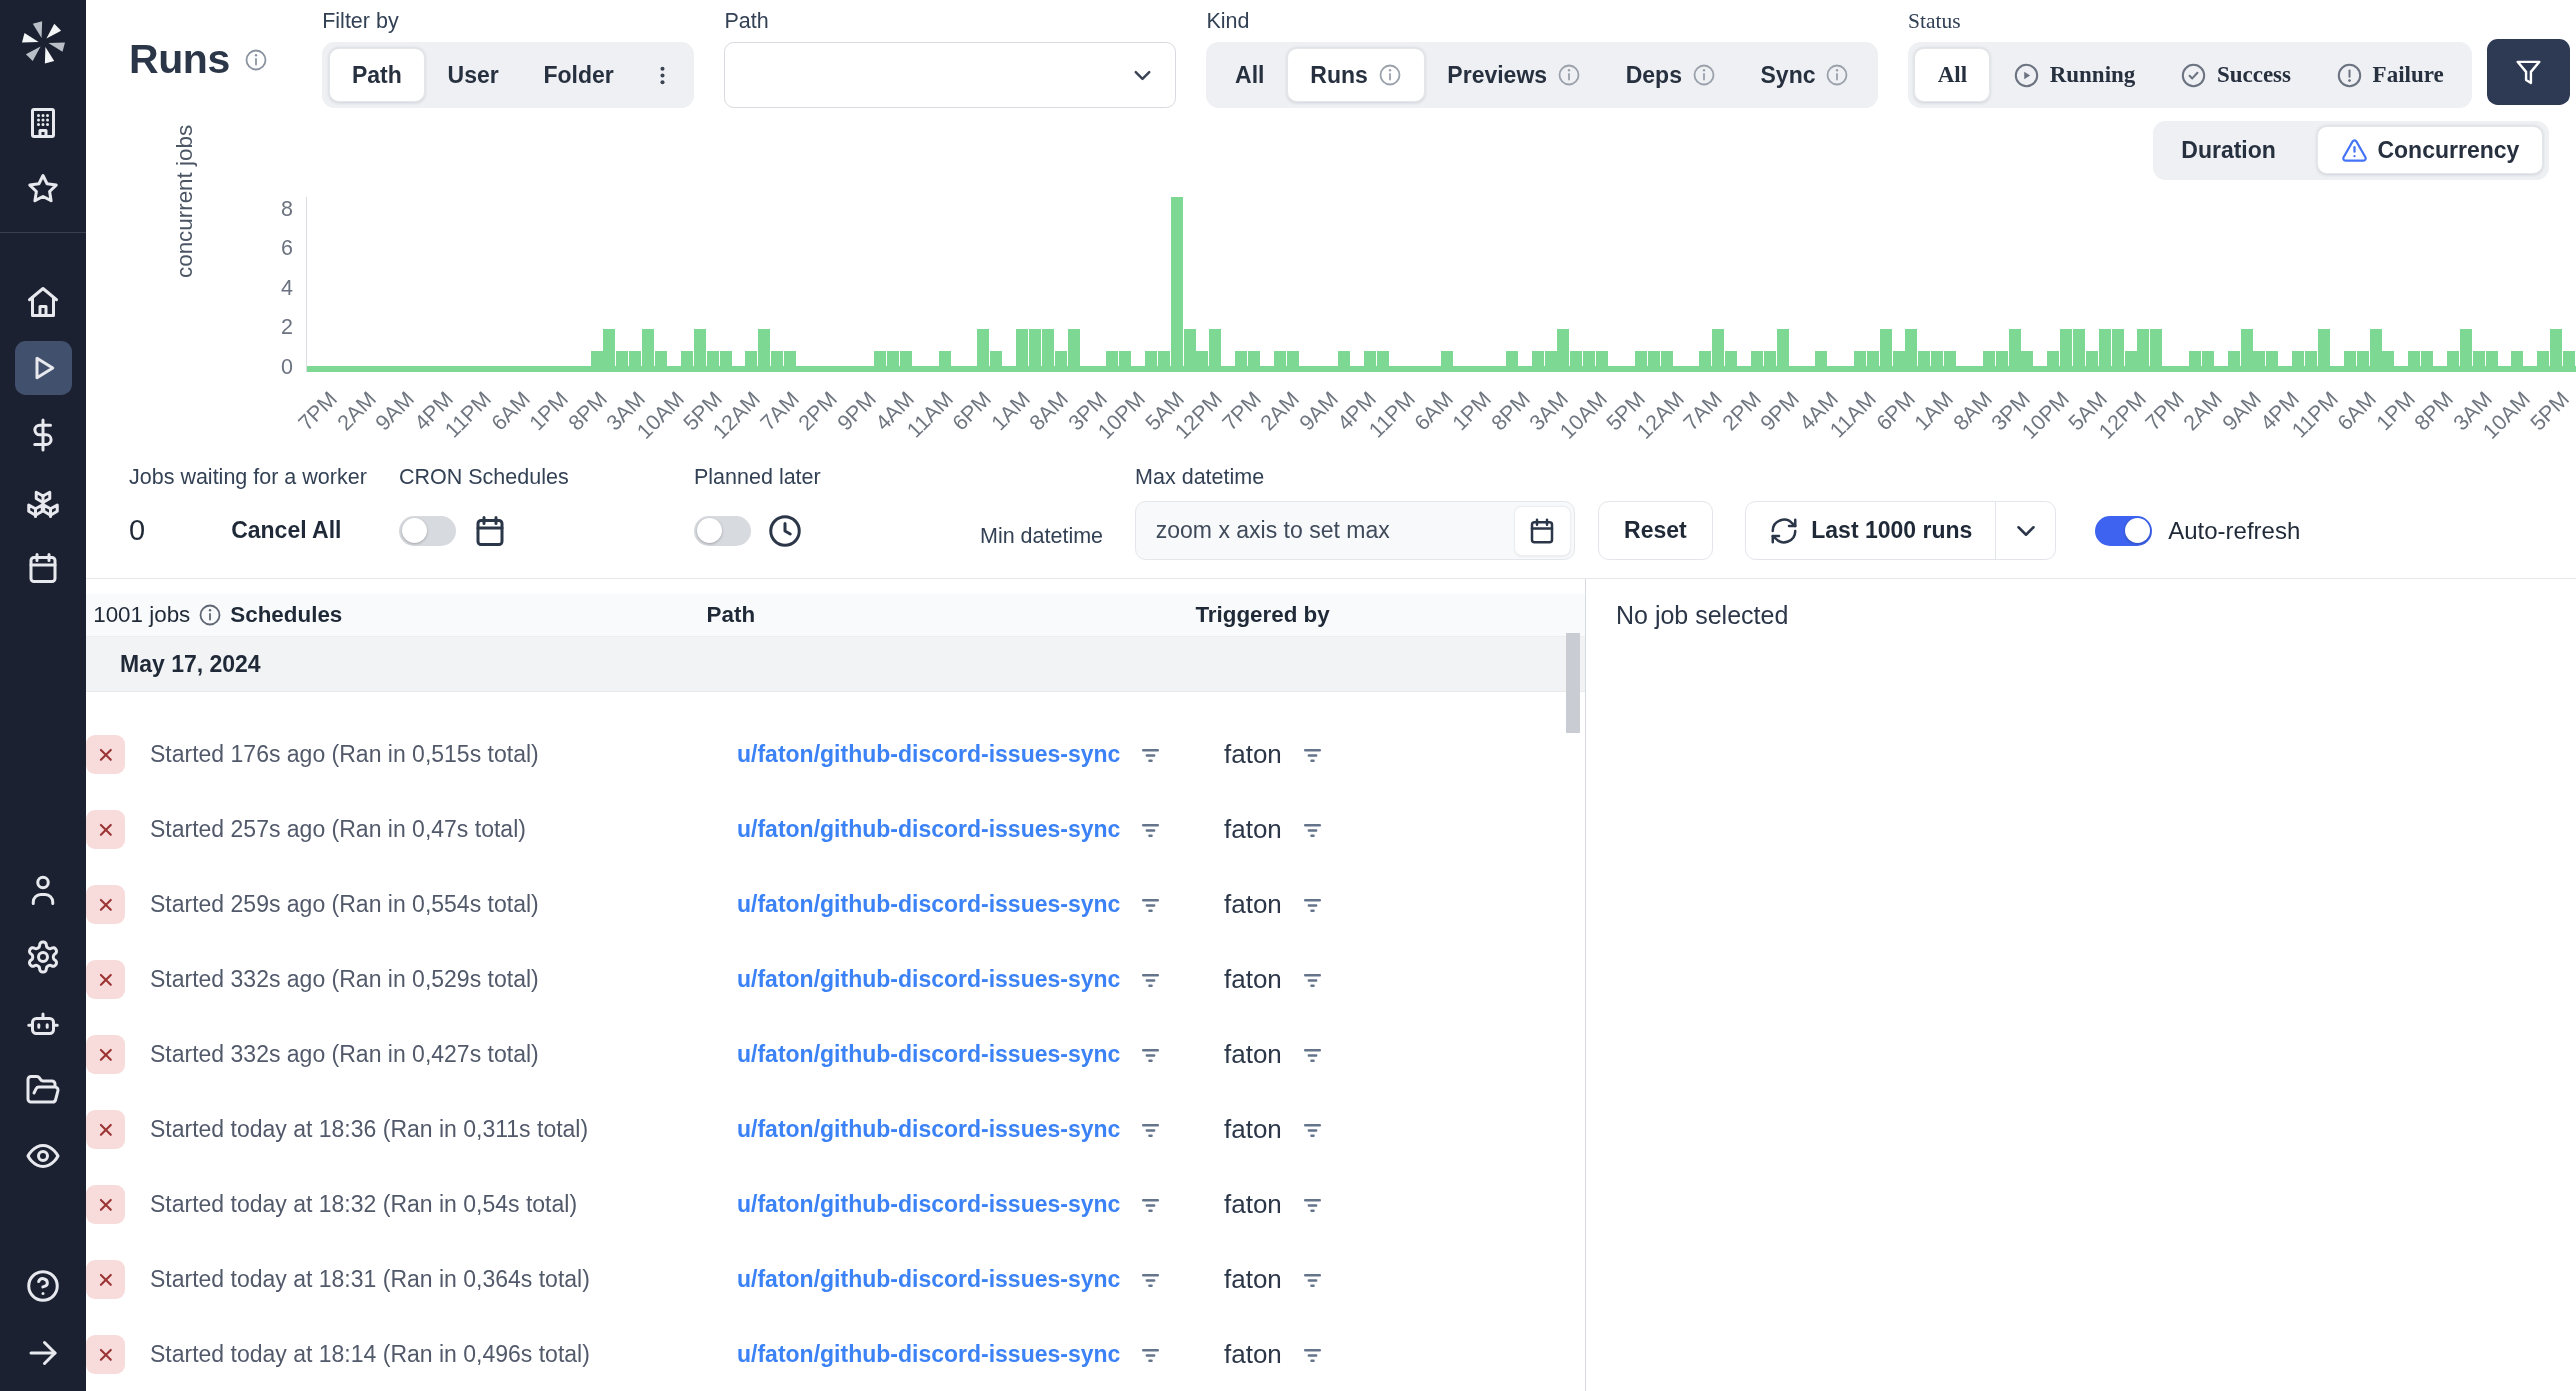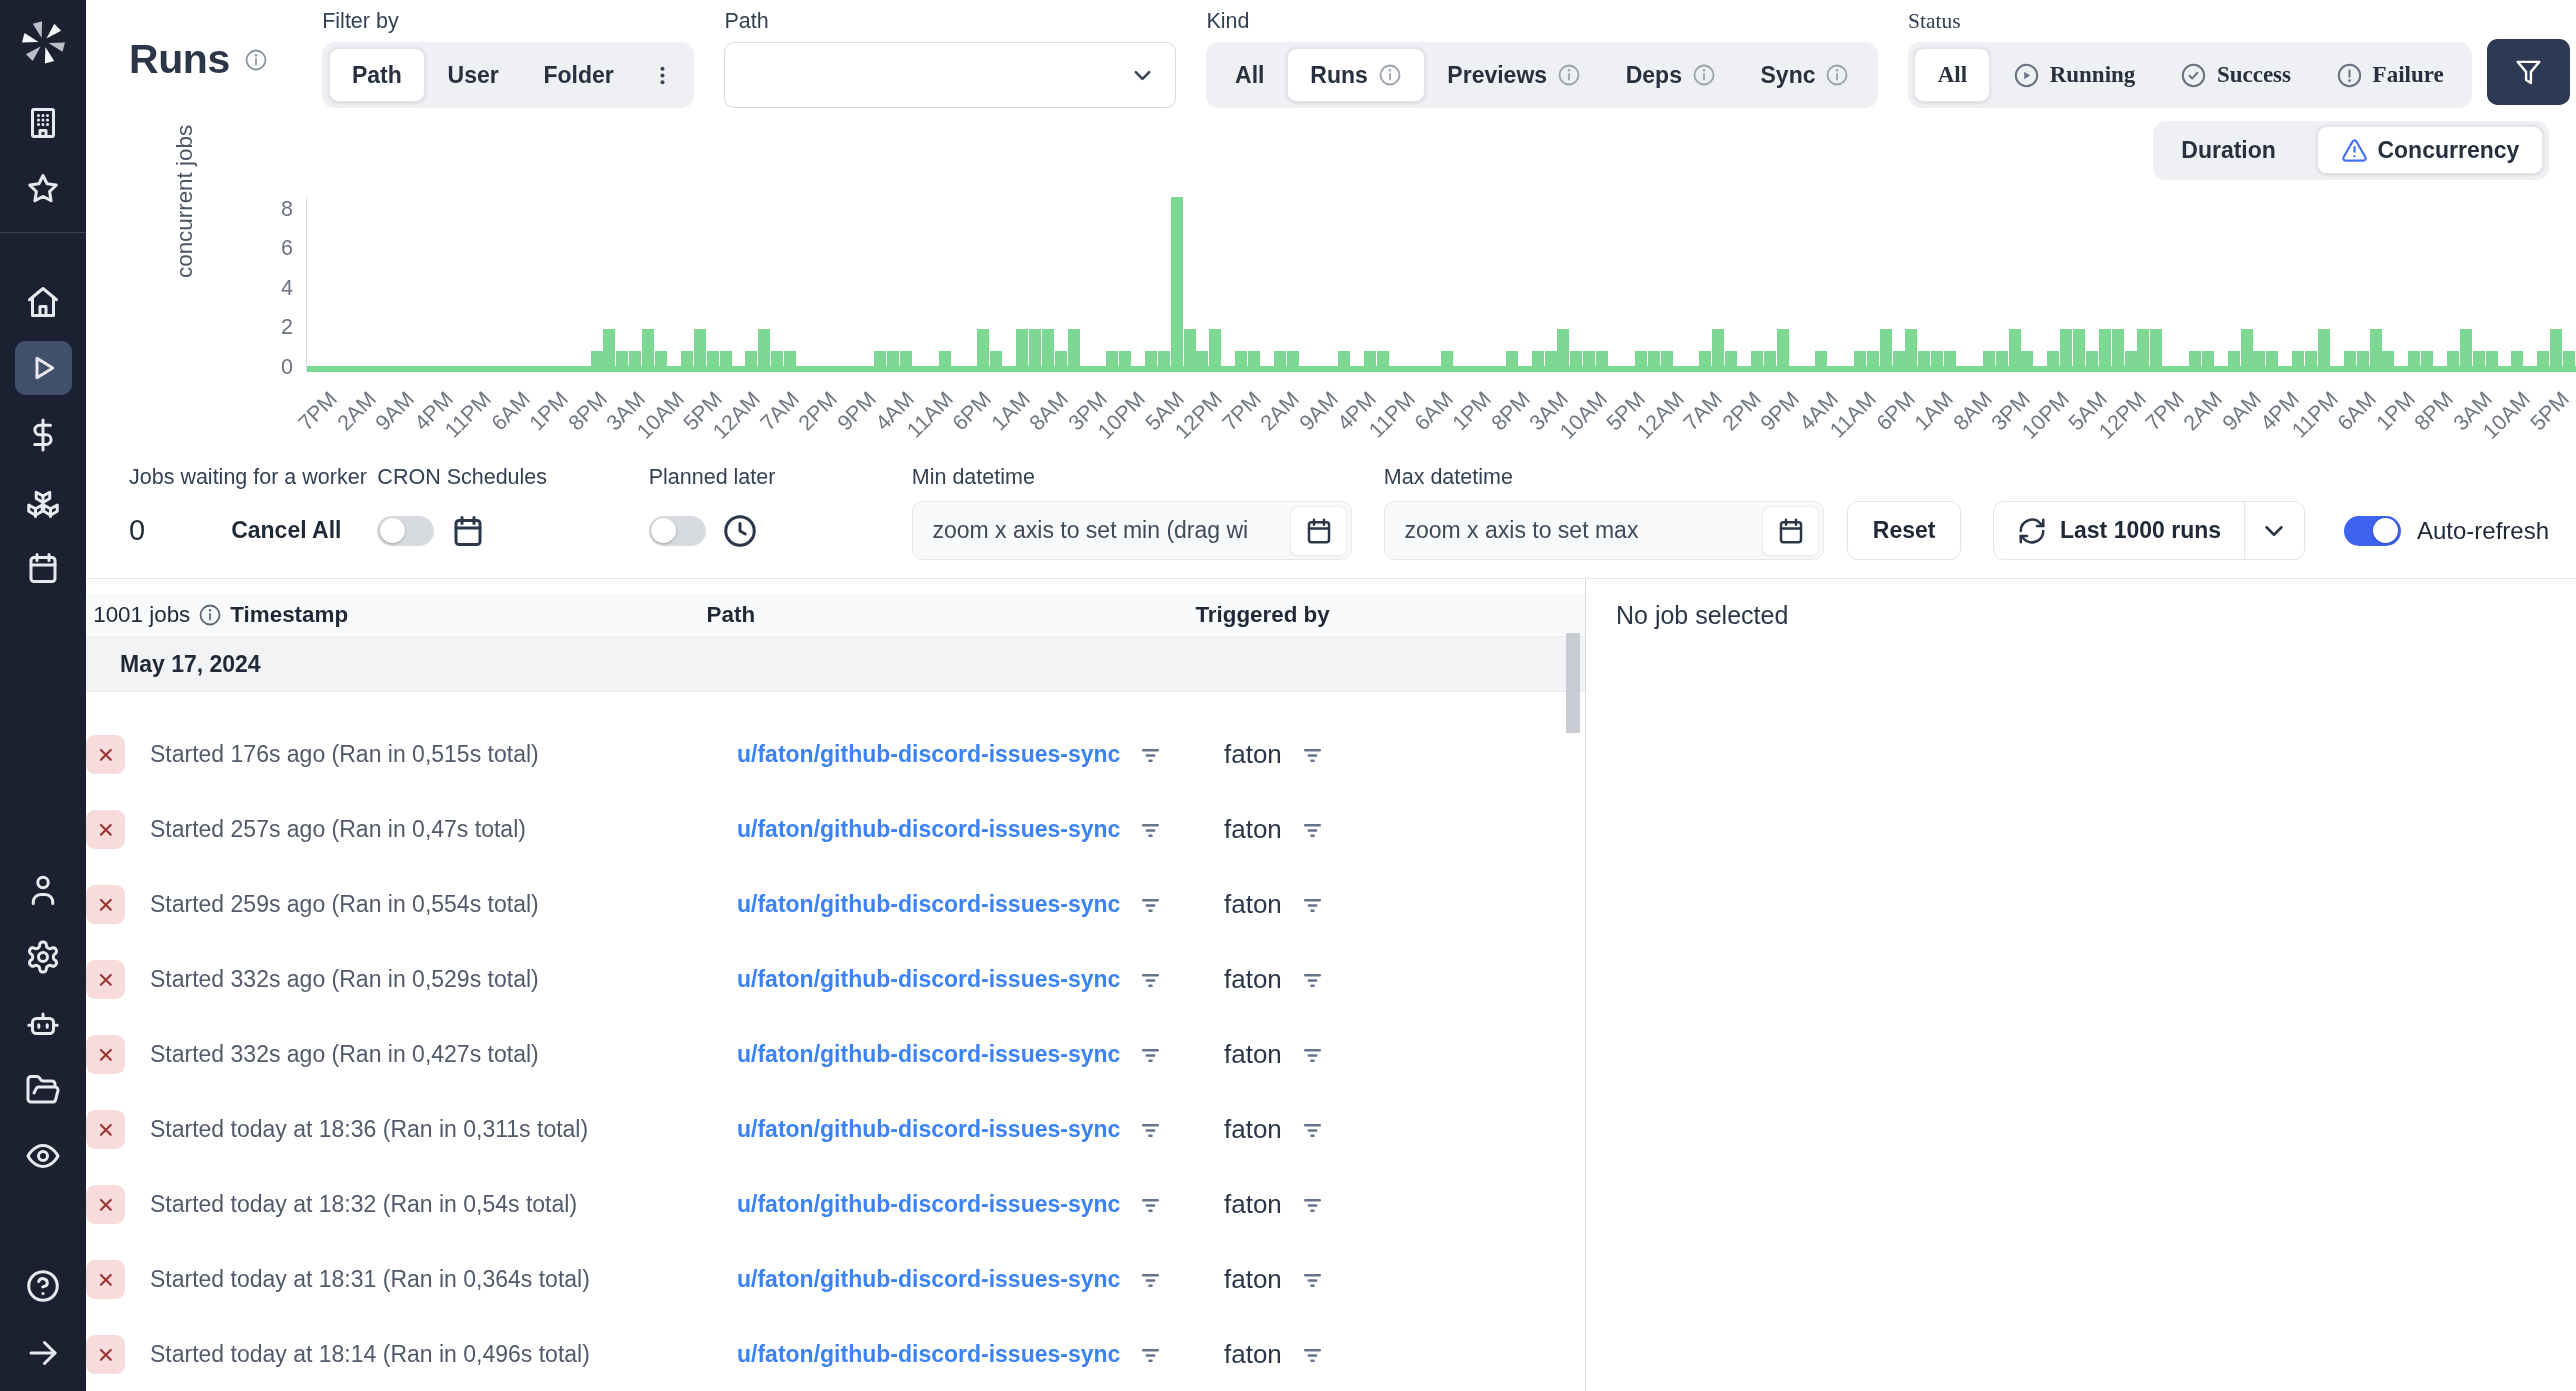--- a/index.html
+++ b/index.html
@@ -865,31 +865,20 @@
           <span class="ctl-icon">
               <svg viewBox="0 0 24 24">
                 <circle cx="12" cy="12" r="9.5"></circle>
                 <path d="M12 7v5l3.5 2"></path>
               </svg>
             </span>
         </div>
       </div>
       <div class="cgroup" style="margin-right:32px;">
         <div class="fgroup-label">Min datetime</div>
-        <div class="cline">
-          <div class="dt-input">
-            <input type="text" placeholder="zoom x axis to set min (drag wi" style="">
-            <div class="dt-btn">
-              <svg viewBox="0 0 24 24">
-                  <rect x="4" y="5" width="16" height="16" rx="2"></rect>
-                  <path d="M8 3v4M16 3v4M4 10h16"></path>
-                </svg>
-            </div>
-          </div>
-        </div>
       </div>
       <div class="cgroup" style="margin-right:23px;">
         <div class="fgroup-label">Max datetime</div>
         <div class="cline">
           <div class="dt-input">
             <input type="text" placeholder="zoom x axis to set max" style="">
             <div class="dt-btn">
               <svg viewBox="0 0 24 24">
                   <rect x="4" y="5" width="16" height="16" rx="2"></rect>
                   <path d="M8 3v4M16 3v4M4 10h16"></path>
@@ -929,21 +918,21 @@
         <div class="thead">
           <div class="th-ts">
             <span>1001 jobs</span>
             <span class="info-icon">
                 <svg viewBox="0 0 24 24" fill="none" stroke="#5f6673" stroke-width="1.8">
                   <circle cx="12" cy="12" r="9.5"></circle>
                   <path d="M12 11v5.5" stroke-linecap="round"></path>
                   <path d="M12 7.2h.01" stroke-linecap="round" stroke-width="2.4"></path>
                 </svg>
               </span>
-            <span class="bold">Timestamp</span>
+            <span class="bold">Schedules</span>
           </div>
           <div class="th-path th-bold">Path</div>
           <div class="th-trig th-bold">Triggered by</div>
         </div>
         <div class="date-row">May 17, 2024</div>
 
         <div class="rows">
 
           <div class="jrow">
             <div class="badge-fail">

